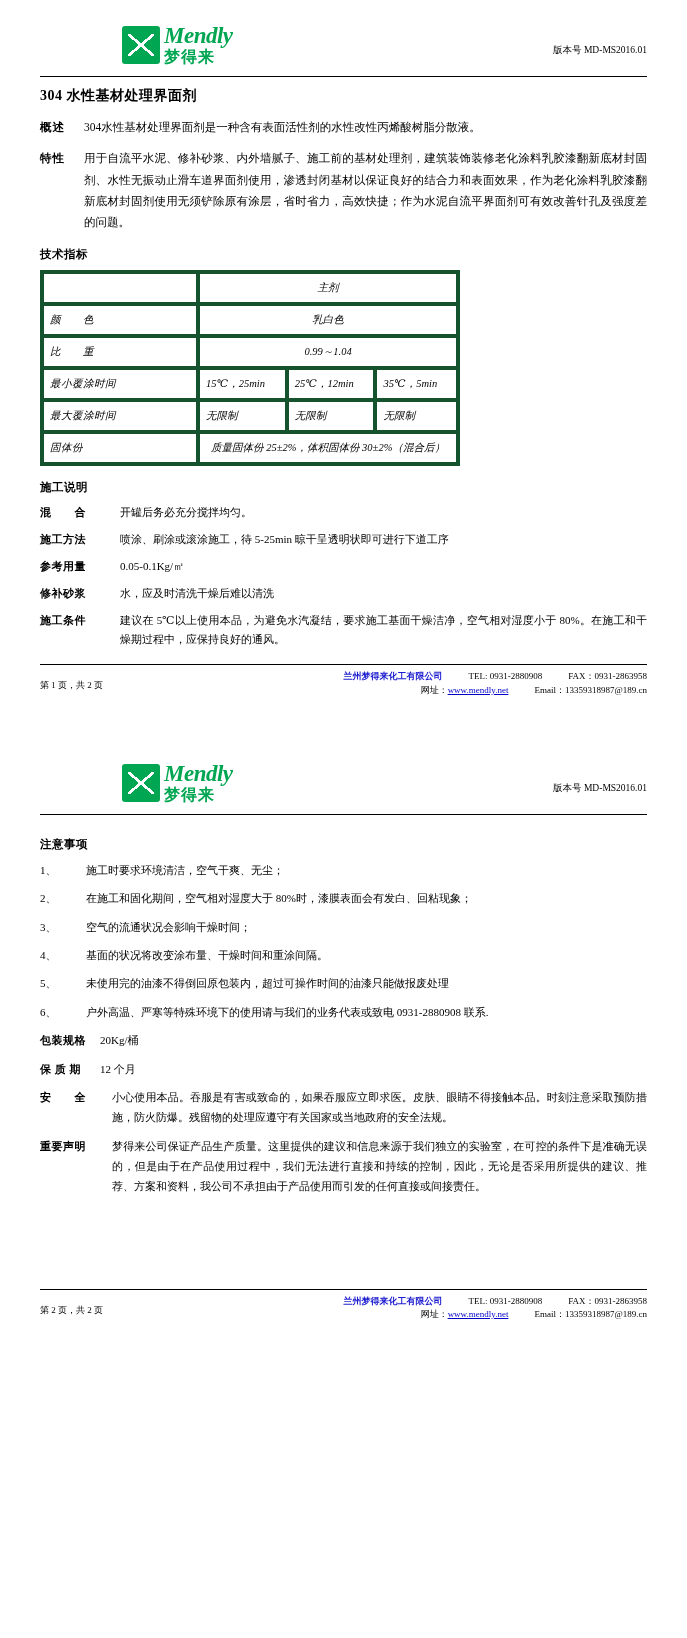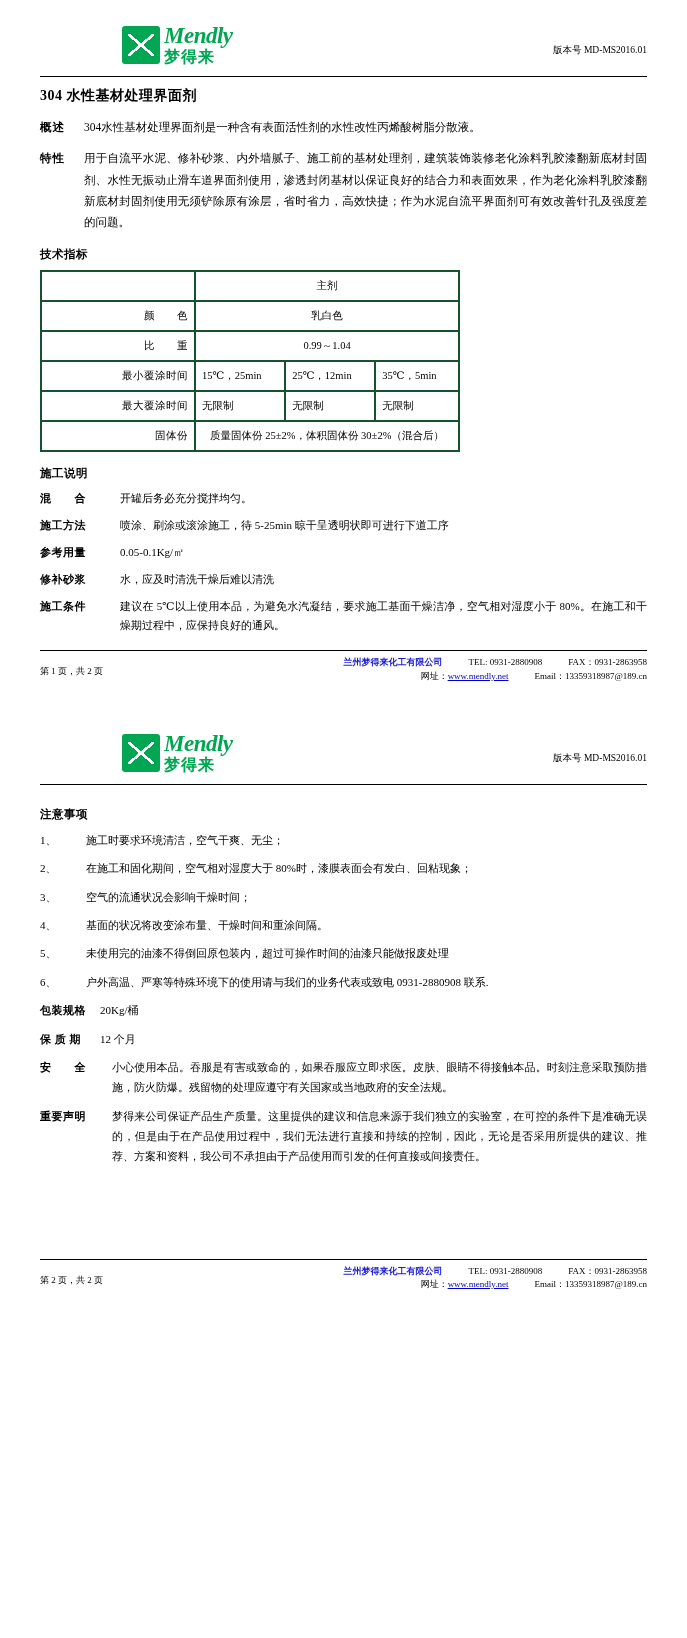--- a/index.html
+++ b/index.html
@@ -9,21 +9,21 @@
   }
   body {
     width: 687px;
     font-family: "Liberation Serif", "DejaVu Serif", serif;
     color: #000000;
     font-size: 11px;
   }
   .page {
     width: 687px;
     box-sizing: border-box;
-    padding: 0 40px;
+    padding: 16px 40px;
     position: relative;
   }
   .page-1 { padding-top: 18px; }
   .page-2 { padding-top: 10px; }
 
   
   .header {
     position: relative;
     height: 56px;
   }
@@ -117,28 +117,28 @@
   }
 
   
   table.spec {
     border-collapse: collapse;
     width: 420px;
     margin: 6px 0 6px 0;
     font-size: 10.5px;
   }
   table.spec td {
-    border: 2px solid #14532d;
+    border: 4px solid #14532d;
     padding: 5px 6px;
     height: 18px;
+    font-style: italic;
   }
   table.spec td.k {
     width: 140px;
     letter-spacing: 0.5px;
-    text-align: right;
   }
   .center { text-align: center; }
 
   
   .crow {
     display: flex;
     margin-bottom: 7px;
     line-height: 1.8;
     font-size: 11px;
   }

